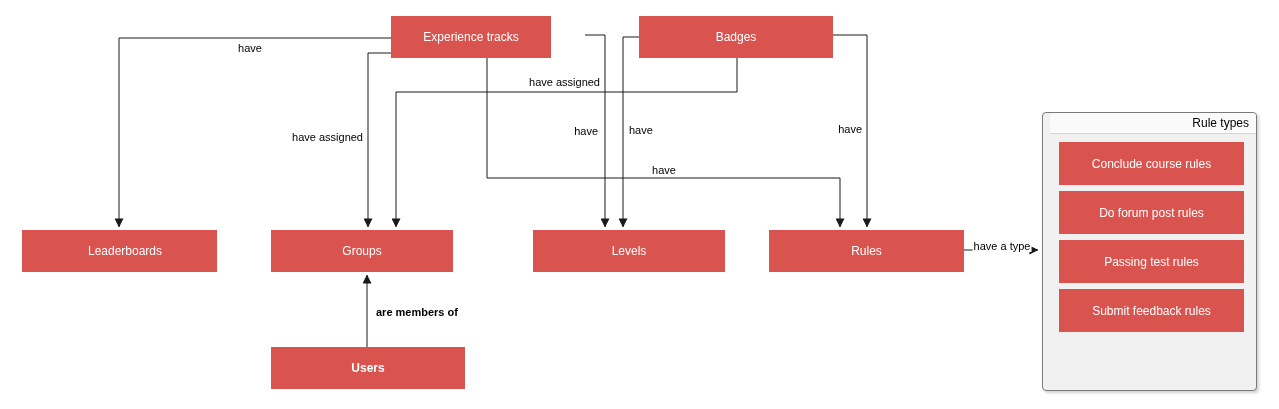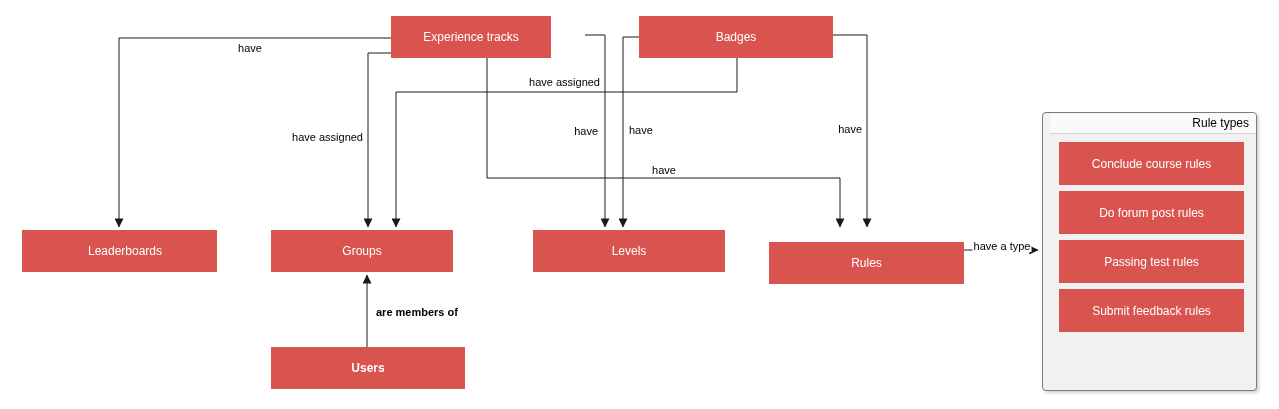--- a/index.html
+++ b/index.html
@@ -101,21 +101,21 @@
     justify-content:center;
     font-size:12px;
     box-sizing:border-box;
   }
   
   #node-experience-tracks{left:391px;top:16px;width:160px;}
   #node-badges{left:639px;top:16px;width:194px;}
   #node-leaderboards{left:22px;top:230px;width:195px;padding-left:11px;}
   #node-groups{left:271px;top:230px;width:182px;}
   #node-levels{left:521px;top:230px;width:192px;margin-left:12px;}
-  #node-rules{left:769px;top:242px;width:195px;}
+  #node-rules{left:769px;top:230px;width:195px;}
   #node-users{left:271px;top:347px;width:194px;font-weight:bold;}
 </style>
 </head>
 <body>
 
 <div class="canvas">
 
   <svg class="edges" viewBox="0 0 1279 409">
     <defs>
       <marker id="arrow" viewBox="0 0 10 10" refX="9.5" refY="5" markerWidth="9" markerHeight="9" orient="auto-start-reverse">

